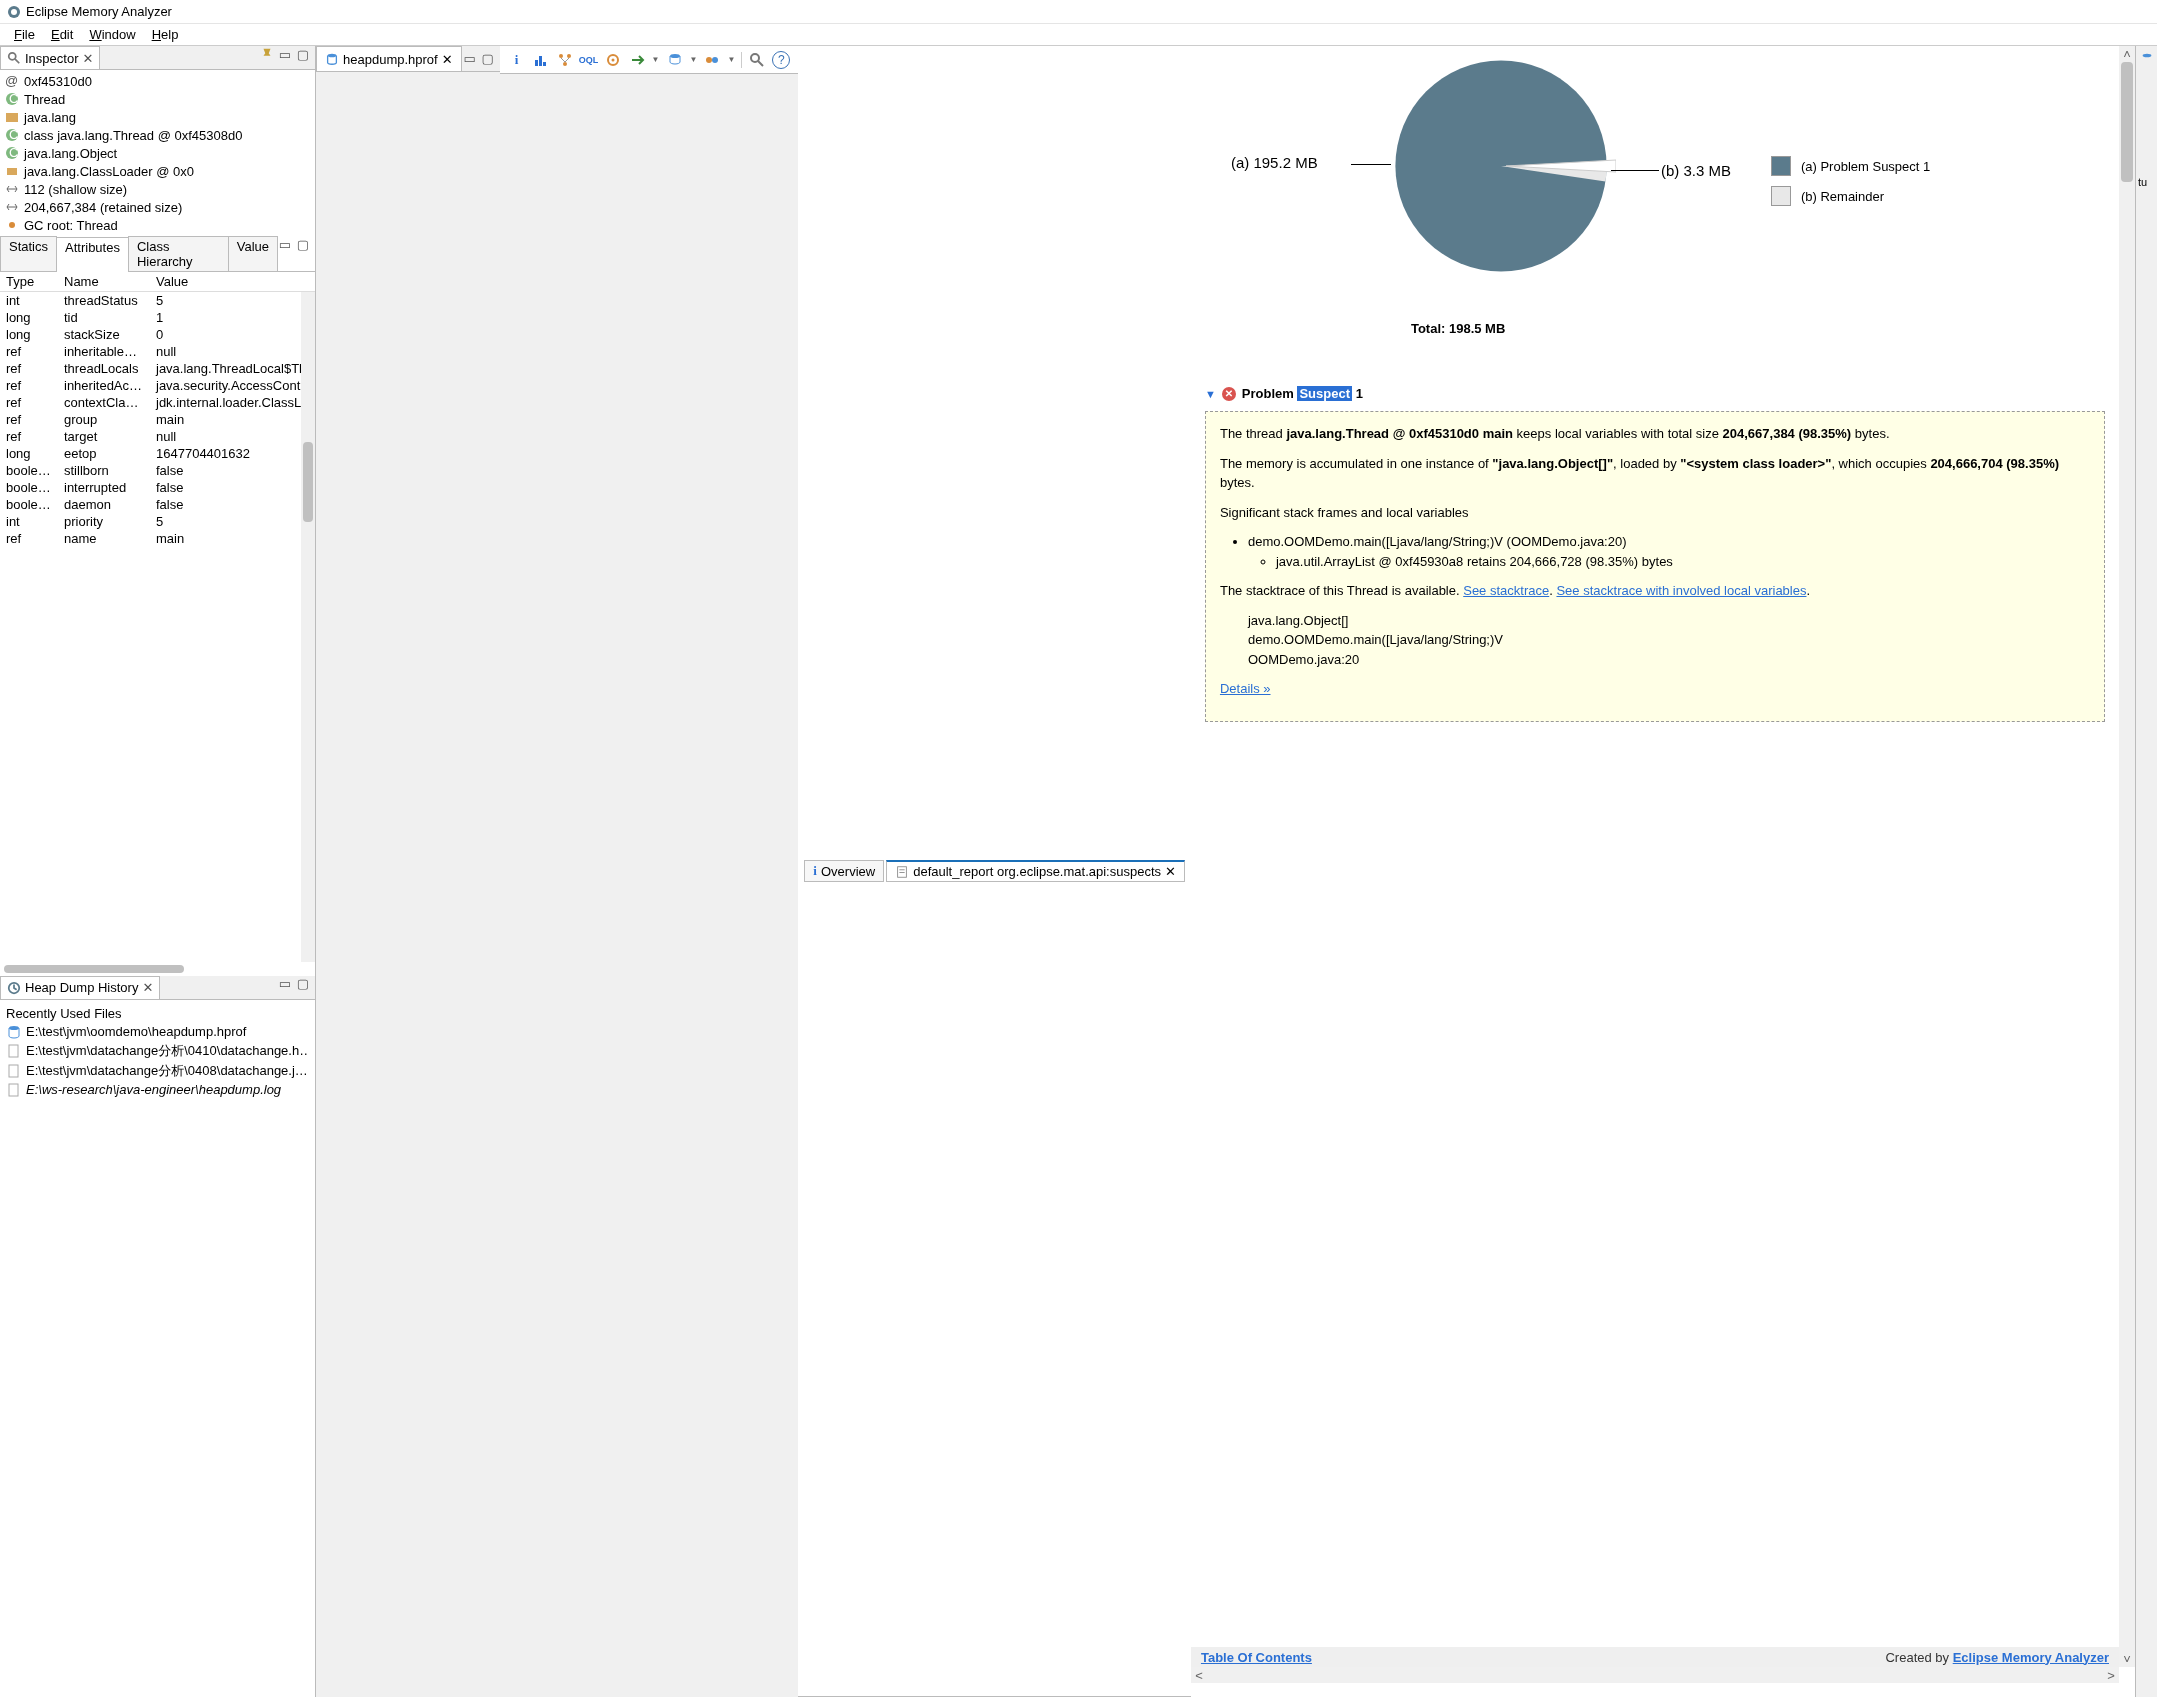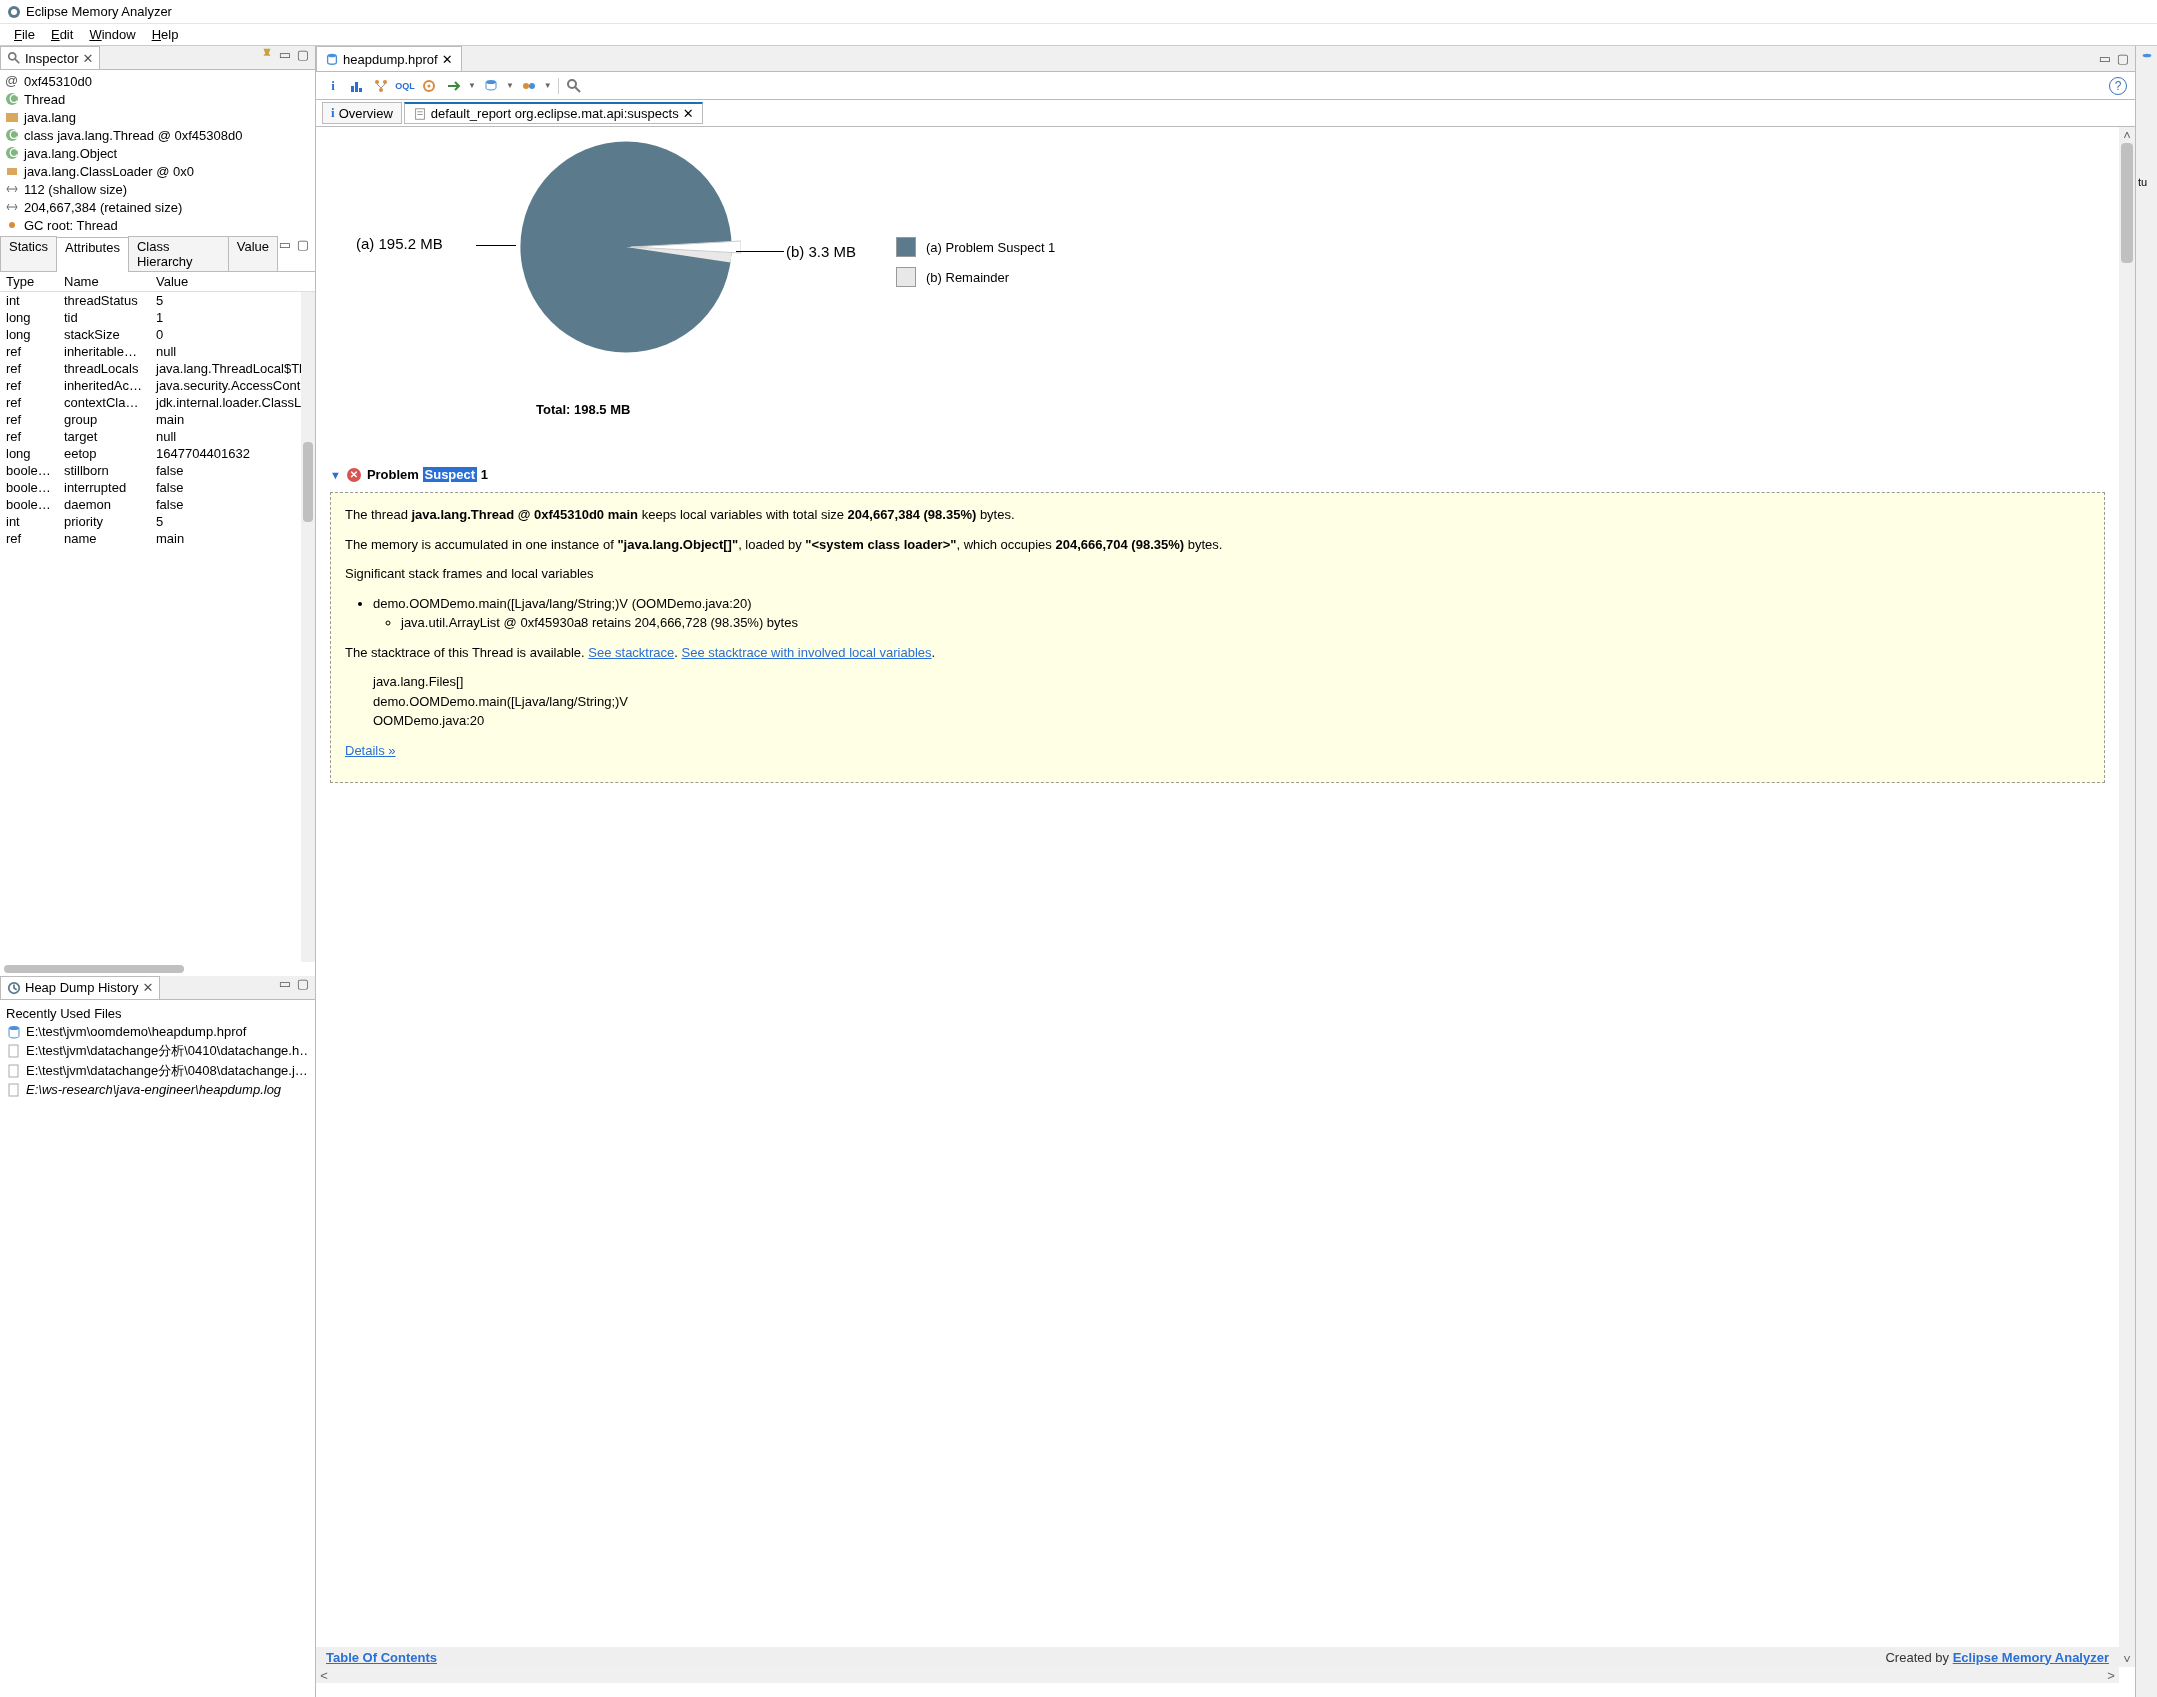--- a/index.html
+++ b/index.html
@@ -11,21 +11,21 @@
 .titlebar-text { color: #000; }
 
 
 .menubar { height: 22px; background: #fff; display: flex; align-items: center; padding: 0 6px; border-bottom: 1px solid #ccc; }
 .menubar span { padding: 0 8px; cursor: default; text-decoration: underline; text-decoration-color: transparent; }
 .menubar span:first-letter { text-decoration: underline; }
 
 
 .workbench { display: flex; height: calc(100% - 46px); }
 .left-col { width: 316px; display: flex; flex-direction: column; background: #fff; border-right: 1px solid #bbb; }
-.editor-col { flex: 1; display: flex; flex-direction: column; background: #f0f0f0; min-width: 0; }
+.editor-col { flex: 1; display: flex; background: #f0f0f0; min-width: 0; }
 .right-col { width: 22px; background: #f0f0f0; border-left: 1px solid #bbb; }
 
 
 .viewstack-header { display: flex; align-items: flex-start; background: #f0f0f0; border-bottom: 1px solid #bbb; height: 24px; }
 .viewtab { display: flex; align-items: center; padding: 0 6px; height: 100%; background: #fff; border: 1px solid #bbb; border-bottom: none; gap: 4px; }
 .viewtab .lbl { white-space: nowrap; }
 .viewtab .close { opacity: .7; cursor: default; }
 .viewstack-tools { margin-left: auto; display: flex; gap: 2px; padding-right: 4px; }
 .toolbtn { width: 16px; height: 16px; display: inline-flex; align-items: center; justify-content: center; color: #555; cursor: default; }
 
@@ -540,21 +540,21 @@
             <li><span>demo.OOMDemo.main([Ljava/lang/String;)V (OOMDemo.java:20)</span>
               <ul>
                   <li>java.util.ArrayList @ 0xf45930a8 retains 204,666,728 (98.35%) bytes</li>
                 </ul>
             </li>
           </ul>
           <p>
             <span>The stacktrace of this Thread is available. </span><a>See stacktrace</a><span>. </span><a>See stacktrace with involved local variables</a><span>.</span>
           </p>
           <div class="kw" id="keywords">
-              <div>java.lang.Files[]</div>
+              <div>java.lang.Object[]</div>
               <div>demo.OOMDemo.main([Ljava/lang/String;)V</div>
               <div>OOMDemo.java:20</div>
             </div>
           <p style="margin-top:10px;"><a>Details »</a></p>
         </div>
       </div>
 
       <div class="footer-row">
         <a>Table Of Contents</a>
         <span class="created">

